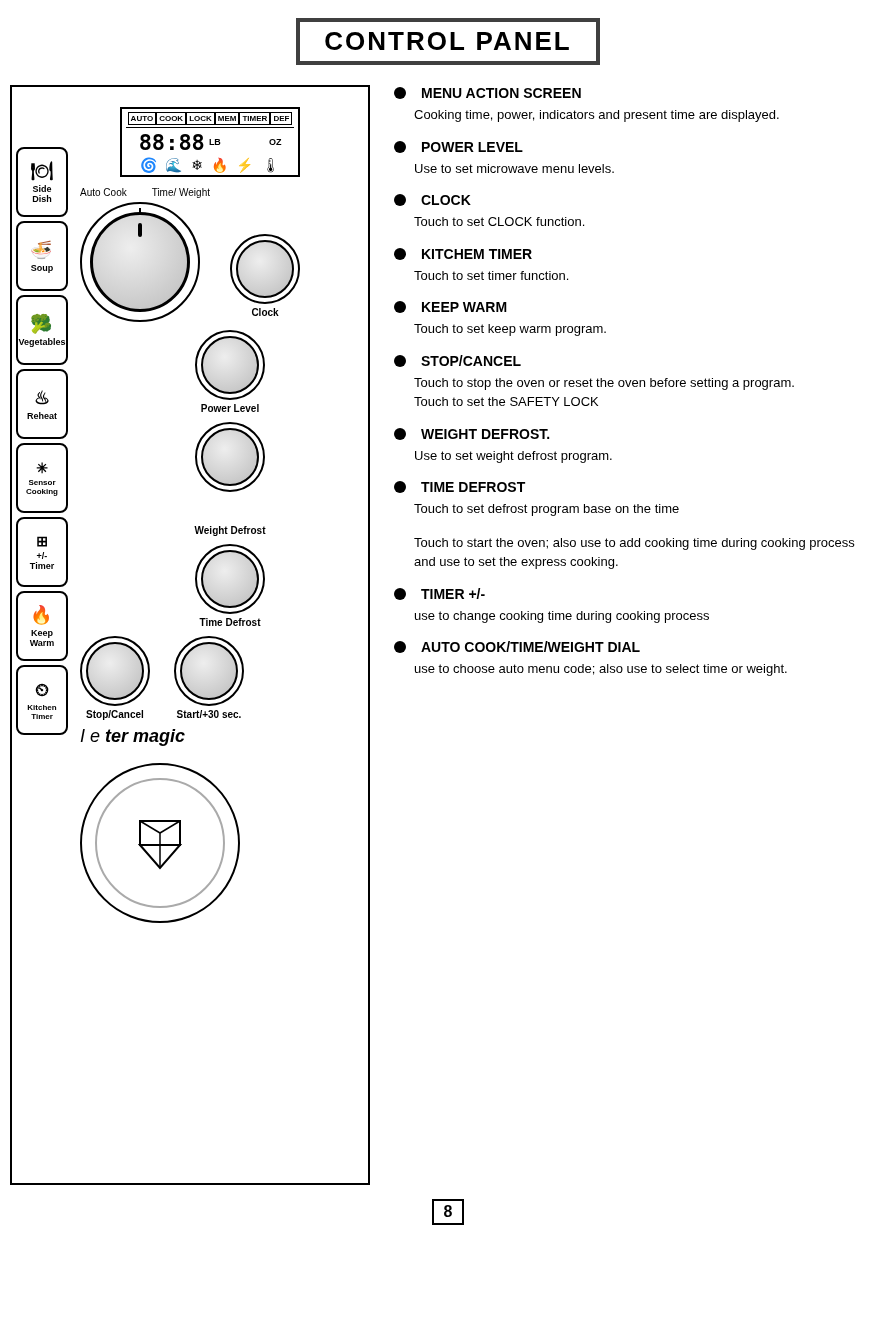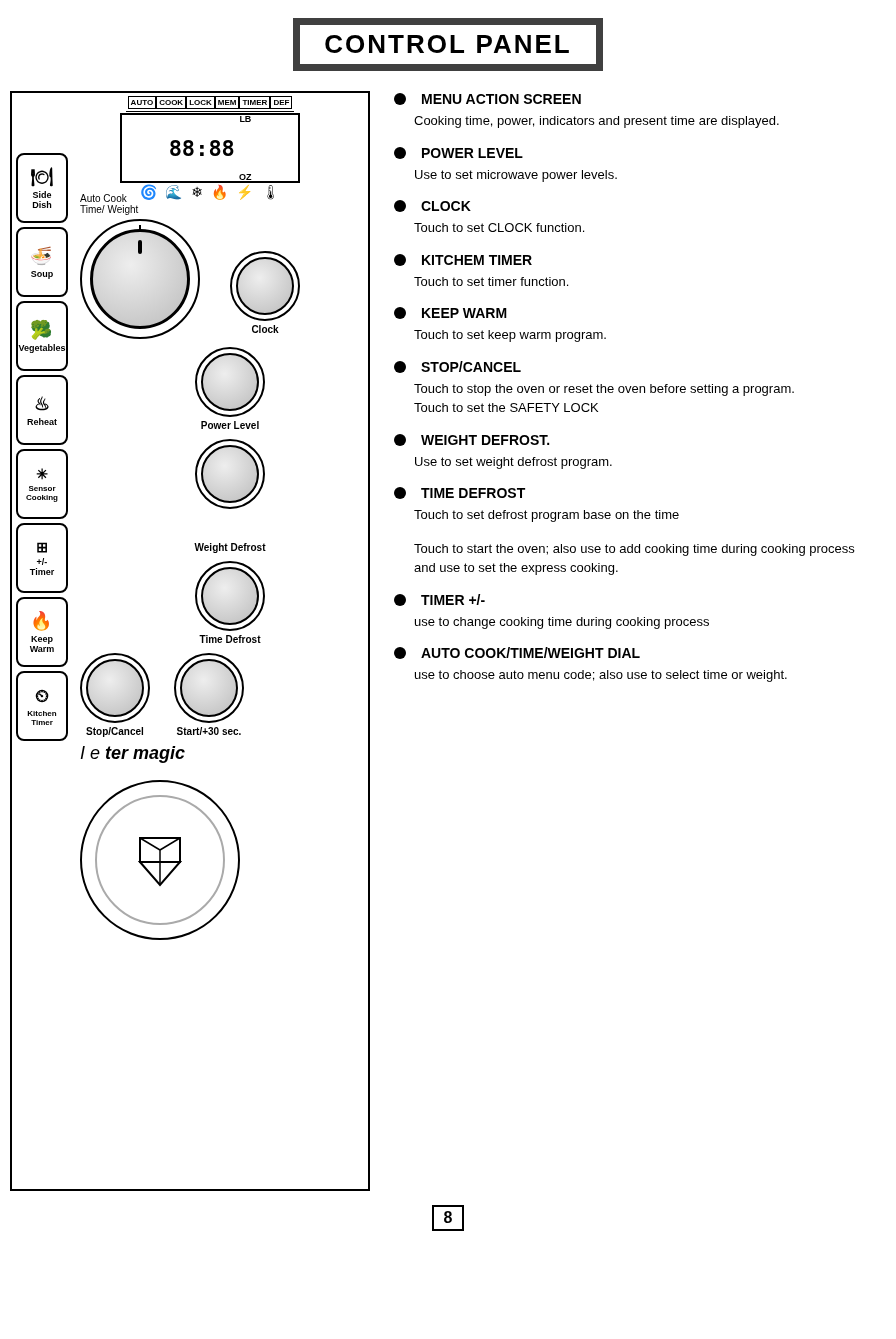--- a/index.html
+++ b/index.html
@@ -12,21 +12,21 @@
       color: #000;
     }
 
     
     .page-header {
       text-align: center;
       padding: 18px 0 10px 0;
     }
     .page-title-box {
       display: inline-block;
-      border: 7px solid #404040;
+      border: 4px solid #404040;
       padding: 4px 24px;
       font-size: 26px;
       font-weight: bold;
       letter-spacing: 2px;
     }
 
     
     .main-content {
       display: flex;
       flex-direction: row;
@@ -109,21 +109,21 @@
     .lcd-digits {
       display: flex;
       align-items: center;
       font-size: 22px;
       font-family: monospace;
       font-weight: bold;
     }
     .lcd-colon { font-size: 22px; }
     .lcd-units {
       display: flex;
-      flex-direction: column;
+      flex-direction: row;
       align-items: flex-end;
       font-size: 9px;
       font-weight: bold;
       margin-left: 4px;
       gap: 48px;
     }
     .lcd-bottom-icons {
       display: flex;
       gap: 8px;
       font-size: 14px;
@@ -346,21 +346,21 @@
           <span>❄</span>
           <span>🔥</span>
           <span>⚡</span>
           <span>🌡</span>
         </div>
       </div>
     </div>
 
     <div style="margin-left:60px; margin-top:10px; display:flex; align-items:flex-end; gap:20px;">
       <div>
-        <div style="display:flex; justify-content:space-between; width:130px; font-size:10px; margin-bottom:4px;flex-direction:column;">
+        <div style="display:flex; justify-content:space-between; width:130px; font-size:10px; margin-bottom:4px;">
           <span>Auto Cook</span>
           <span>Time/ Weight</span>
         </div>
         <div class="big-knob-outer">
           <div class="big-knob"></div>
         </div>
       </div>
       <div class="knob-with-label" style="margin-bottom:4px;">
         <div class="small-knob-outer">
           <div class="small-knob"></div>
@@ -438,21 +438,21 @@
         <span>MENU ACTION SCREEN</span>
       </div>
       <div class="feature-desc">Cooking time, power, indicators and present time are displayed.</div>
     </div>
 
     <div class="feature-block">
       <div class="feature-title">
         <span class="bullet"></span>
         <span>POWER LEVEL</span>
       </div>
-      <div class="feature-desc">Use to set microwave power levels.</div>
+      <div class="feature-desc">Use to set microwave menu levels.</div>
     </div>
 
     <div class="feature-block">
       <div class="feature-title">
         <span class="bullet"></span>
         <span>CLOCK</span>
       </div>
       <div class="feature-desc">Touch to set CLOCK function.</div>
     </div>
 

